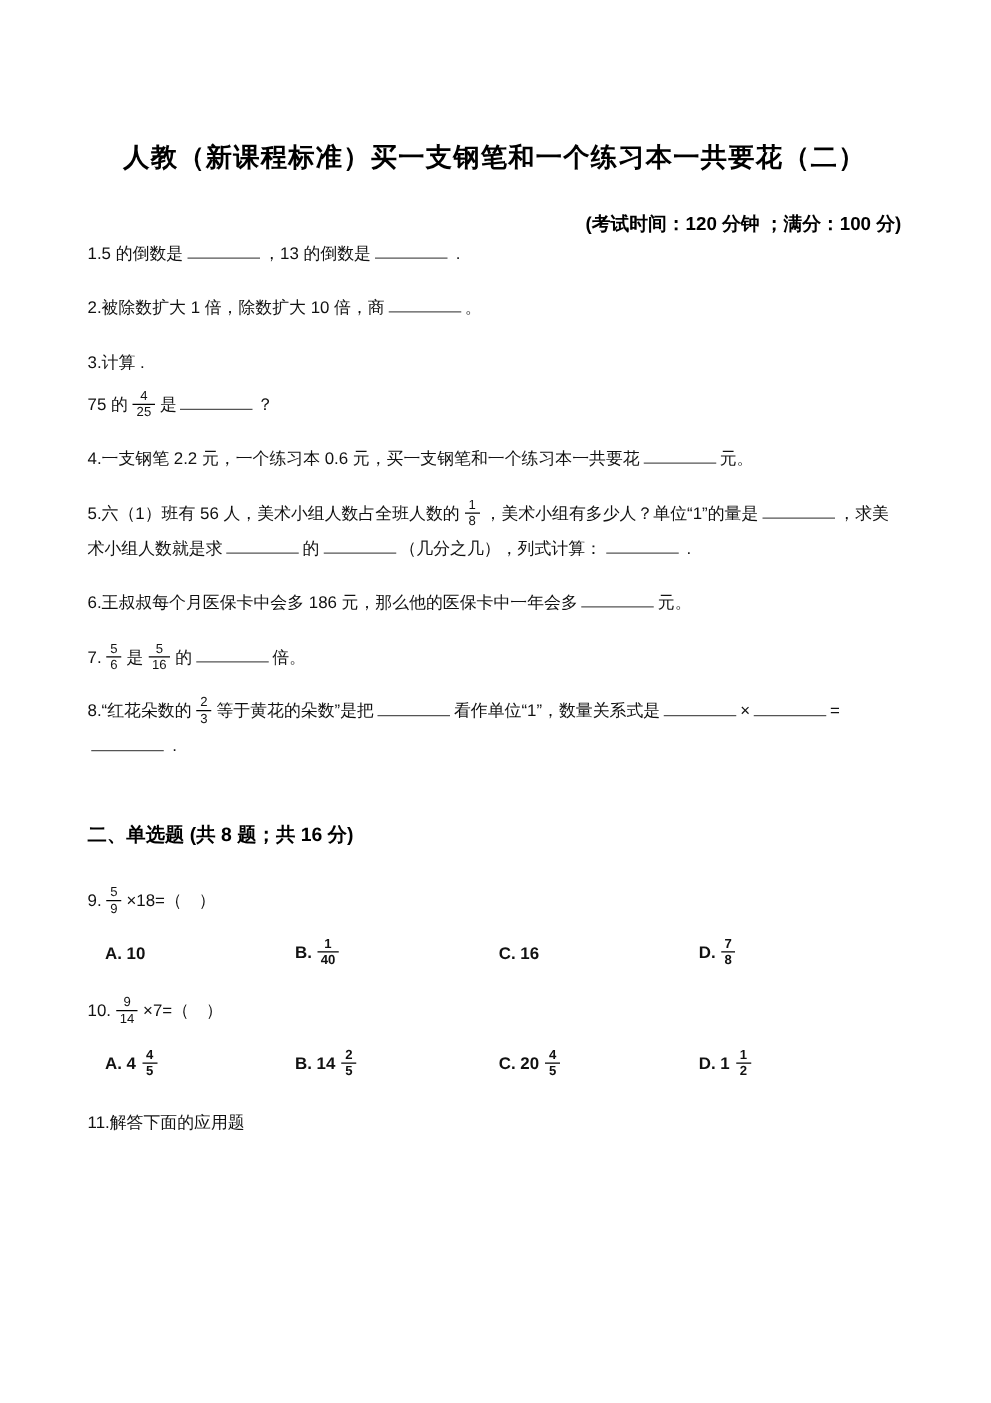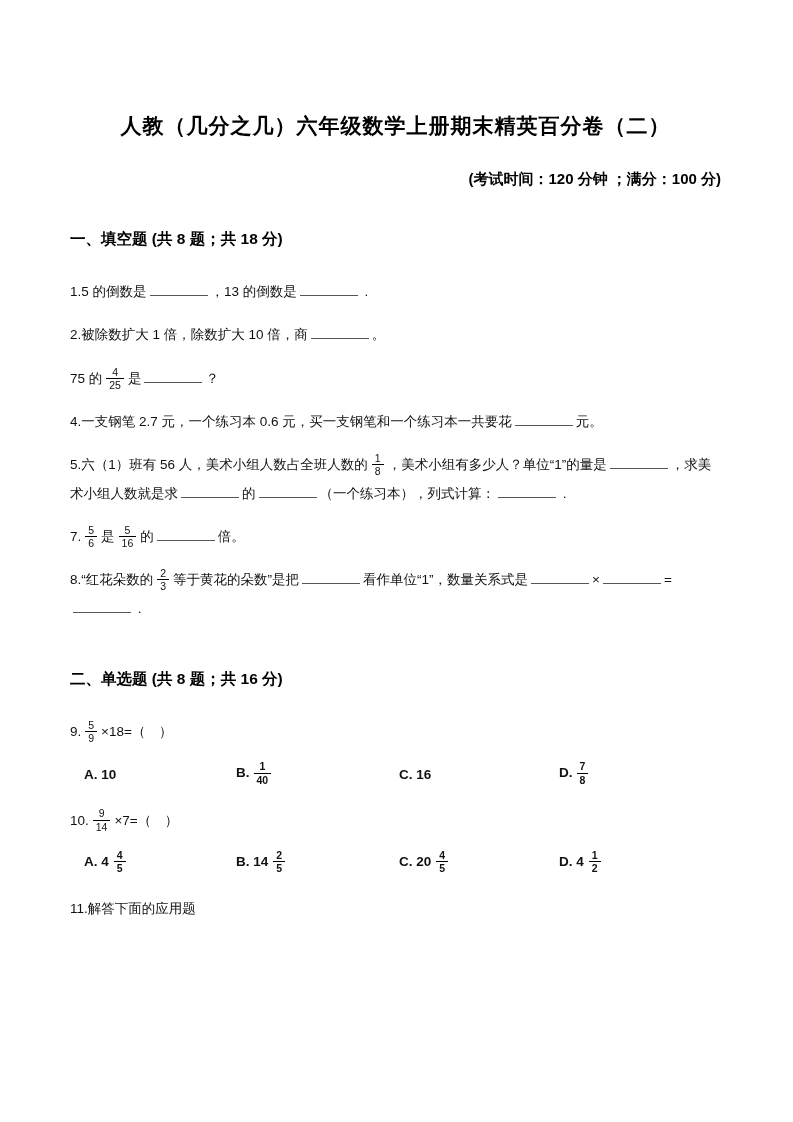--- a/index.html
+++ b/index.html
@@ -38,35 +38,36 @@
     padding-left:14px;font-size:13.5px;margin:6px 0 20px 0;align-items:center;font-weight:bold;
   }
   .opt{white-space:nowrap;}
   .mixed-whole{margin-right:1px;}
 </style>
 </head>
 <body>
 
 <div class="page">
 
-  <h1 class="title">人教（几分之几）六年级数学上册期末精英百分卷（二）</h1>
+  <h1 class="title">人教（新课程标准）买一支钢笔和一个练习本一共要花（二）</h1>
   <div class="subtitle">(考试时间：120 分钟 ；满分：100 分)</div>
 
-  <h2 class="section">一、填空题 (共 8 题；共 18 分)</h2>
 
   <p class="q"><span>1.5 的倒数是</span><span class="blank"></span><span>，13 的倒数是</span><span class="blank"></span><span> .</span></p>
 
   <p class="q"><span>2.被除数扩大 1 倍，除数扩大 10 倍，商</span><span class="blank"></span><span>。</span></p>
 
+  <p class="q tight"><span>3.计算 .</span></p>
   <p class="q"><span>75 的</span><span class="frac"><span class="num">4</span><span class="den">25</span></span><span>是</span><span class="blank"></span><span>？</span></p>
 
-  <p class="q"><span>4.一支钢笔 2.7 元，一个练习本 0.6 元，买一支钢笔和一个练习本一共要花</span><span class="blank"></span><span>元。</span></p>
+  <p class="q"><span>4.一支钢笔 2.2 元，一个练习本 0.6 元，买一支钢笔和一个练习本一共要花</span><span class="blank"></span><span>元。</span></p>
 
-  <p class="q"><span>5.六（1）班有 56 人，美术小组人数占全班人数的</span><span class="frac"><span class="num">1</span><span class="den">8</span></span><span>，美术小组有多少人？单位“1”的量是</span><span class="blank"></span><span>，求美术小组人数就是求</span><span class="blank"></span><span>的</span><span class="blank"></span><span>（一个练习本），列式计算：</span><span class="blank"></span><span> .</span></p>
+  <p class="q"><span>5.六（1）班有 56 人，美术小组人数占全班人数的</span><span class="frac"><span class="num">1</span><span class="den">8</span></span><span>，美术小组有多少人？单位“1”的量是</span><span class="blank"></span><span>，求美术小组人数就是求</span><span class="blank"></span><span>的</span><span class="blank"></span><span>（几分之几），列式计算：</span><span class="blank"></span><span> .</span></p>
 
+  <p class="q"><span>6.王叔叔每个月医保卡中会多 186 元，那么他的医保卡中一年会多</span><span class="blank"></span><span>元。</span></p>
 
   <p class="q"><span>7.</span><span class="frac"><span class="num">5</span><span class="den">6</span></span><span>是</span><span class="frac"><span class="num">5</span><span class="den">16</span></span><span>的</span><span class="blank"></span><span>倍。</span></p>
 
   <p class="q"><span>8.“红花朵数的</span><span class="frac"><span class="num">2</span><span class="den">3</span></span><span>等于黄花的朵数”是把</span><span class="blank"></span><span>看作单位“1”，数量关系式是</span><span class="blank"></span><span>×</span><span class="blank"></span><span>=</span><span class="blank"></span><span> .</span></p>
 
   <h2 class="section second">二、单选题 (共 8 题；共 16 分)</h2>
 
   <p class="q"><span>9.</span><span class="frac"><span class="num">5</span><span class="den">9</span></span><span>×18=</span><span>（　）</span></p>
 
   <div class="opts">
@@ -75,18 +76,18 @@
     <span class="opt"><span>C. 16</span></span>
     <span class="opt"><span>D.</span><span class="frac"><span class="num">7</span><span class="den">8</span></span></span>
   </div>
 
   <p class="q"><span>10.</span><span class="frac"><span class="num">9</span><span class="den">14</span></span><span>×7=</span><span>（　）</span></p>
 
   <div class="opts">
     <span class="opt"><span class="mixed-whole">A. 4</span><span class="frac"><span class="num">4</span><span class="den">5</span></span></span>
     <span class="opt"><span class="mixed-whole">B. 14</span><span class="frac"><span class="num">2</span><span class="den">5</span></span></span>
     <span class="opt"><span class="mixed-whole">C. 20</span><span class="frac"><span class="num">4</span><span class="den">5</span></span></span>
-    <span class="opt"><span class="mixed-whole">D. 4</span><span class="frac"><span class="num">1</span><span class="den">2</span></span></span>
+    <span class="opt"><span class="mixed-whole">D. 1</span><span class="frac"><span class="num">1</span><span class="den">2</span></span></span>
   </div>
 
   <p class="q"><span>11.解答下面的应用题</span></p>
 
 </div>
 
 </body></html>

